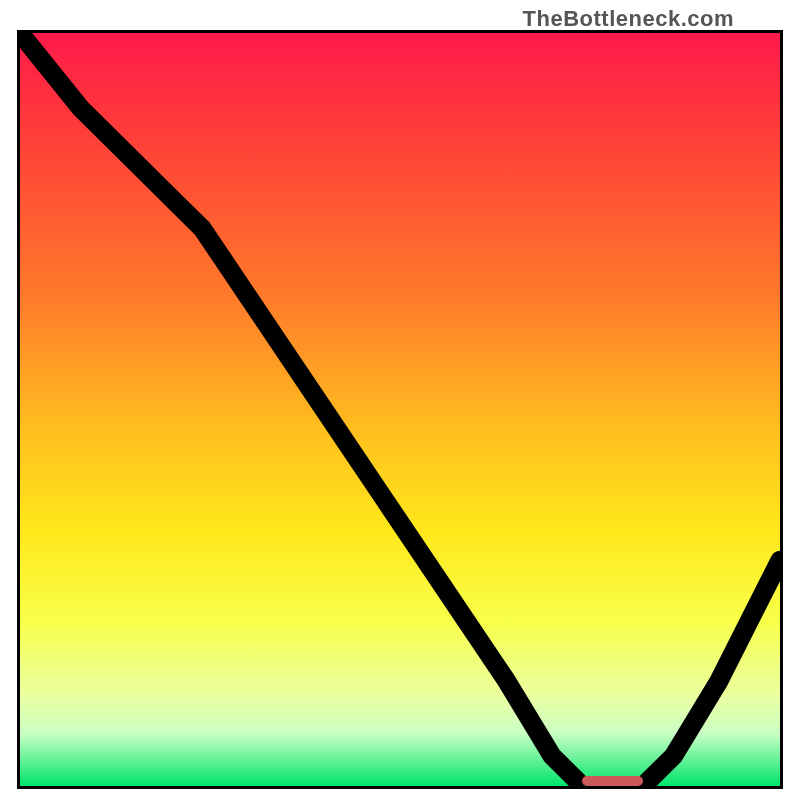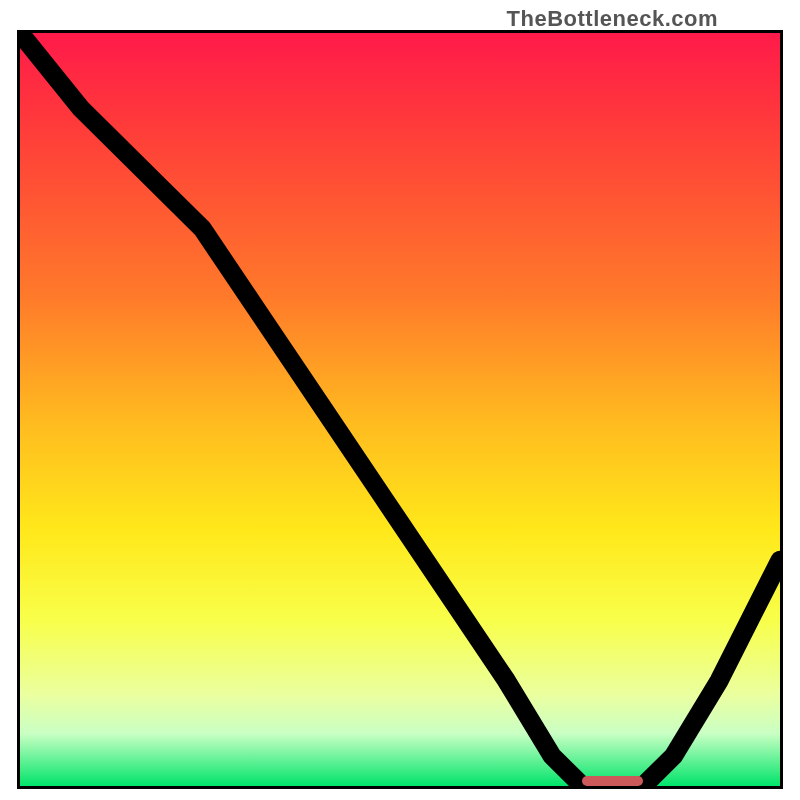--- a/index.html
+++ b/index.html
@@ -8,20 +8,21 @@
     width: 800px;
     height: 800px;
     overflow: hidden;
     background: #fff;
     font-family: Arial, Helvetica, sans-serif;
   }
   .container {
     position: relative;
     width: 728px;
     height: 800px;
+    padding-left: 16px;
   }
   .watermark {
     position: absolute;
     top: 6px;
     right: 10px;
     font-size: 22px;
     font-weight: 700;
     color: #555;
     letter-spacing: 0.5px;
     z-index: 50;

